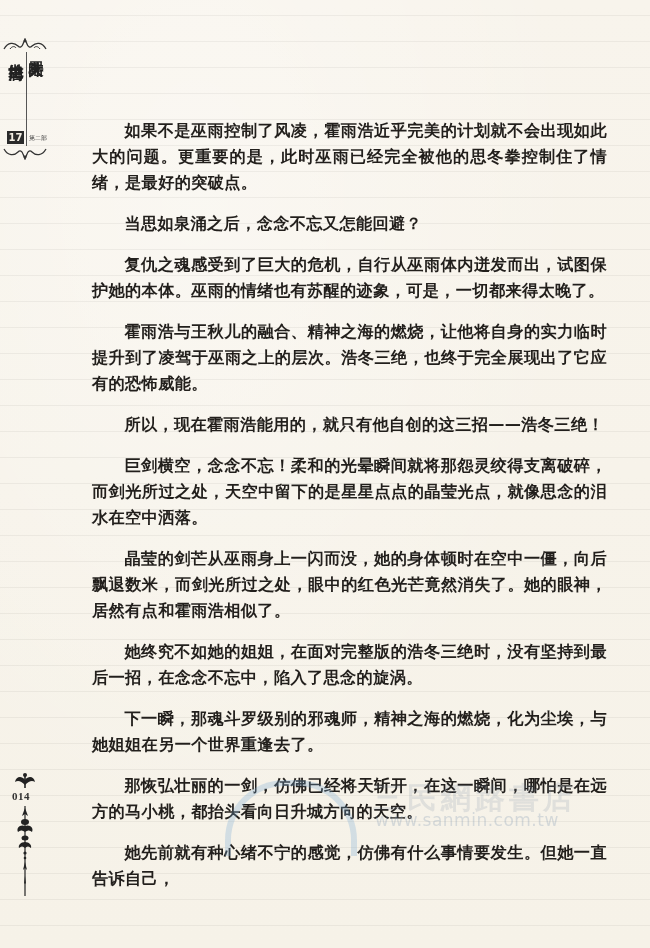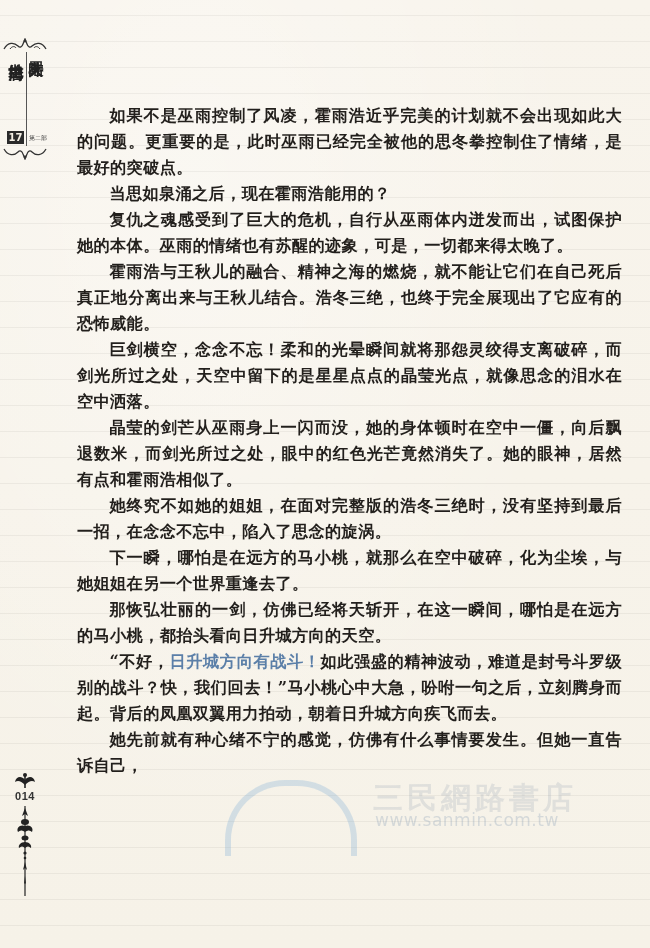--- a/index.html
+++ b/index.html
@@ -51,31 +51,31 @@
   }
   .side-title .divider {
     position: absolute; left: 24px; top: 14px; width: 1px; height: 94px; background: #555;
   }
 
   
   .folio {
     position: absolute; left: 12px; top: 772px; width: 26px; height: 120px;
   }
   .folio .num {
-    position: absolute; left: 0; top: 18px; width: 26px; text-align: center;
+    position: absolute; left: 0; top: 18px; width: 26px; text-align: left;
     font-size: 11px; font-weight: bold; color: #333; letter-spacing: 0.5px;
-    font-family: Liberation Sans, sans-serif;
+    font-family: Liberation Serif, serif;
   }
 
   
   .text-body {
     position: absolute; left: 77px; top: 103px; width: 545px;
   }
   .para {
-    margin: 0; font-size: 16.2px; line-height: 26px; text-align: justify;
+    margin: 15px; font-size: 16.2px; line-height: 26px; text-align: justify;
     text-indent: 32.4px; letter-spacing: 0.35px; color: #221f1c;
     font-weight: 600;
   }
   .para .hl { color: #5b7fa8; }
 
   
   .watermark {
     position: absolute; left: 225px; top: 780px; width: 380px; height: 50px;
     pointer-events: none;
   }
@@ -134,29 +134,29 @@
     <path d="M13 36 C9 36, 6 39, 7 42 C9 40, 11 40, 13 42 C15 40, 17 40, 19 42 C20 39, 17 36, 13 36 Z" fill="#222"></path>
     <circle cx="13" cy="47" r="1.6" fill="#222"></circle>
     <circle cx="13" cy="52" r="1.3" fill="#222"></circle>
     <path d="M13 56 L11 64 L13 62 L15 64 Z" fill="#222"></path>
     <path d="M13 70 L12 78 L13 77 L14 78 Z" fill="#222"></path>
   </svg>
 </div>
 
 <div class="text-body">
   <p class="para">如果不是巫雨控制了风凌，霍雨浩近乎完美的计划就不会出现如此大的问题。更重要的是，此时巫雨已经完全被他的思冬拳控制住了情绪，是最好的突破点。</p>
-  <p class="para">当思如泉涌之后，现在霍雨浩能用的？</p>
+  <p class="para">当思如泉涌之后，念念不忘又怎能回避？</p>
   <p class="para">复仇之魂感受到了巨大的危机，自行从巫雨体内迸发而出，试图保护她的本体。巫雨的情绪也有苏醒的迹象，可是，一切都来得太晚了。</p>
-  <p class="para">霍雨浩与王秋儿的融合、精神之海的燃烧，就不能让它们在自己死后真正地分离出来与王秋儿结合。浩冬三绝，也终于完全展现出了它应有的恐怖威能。</p>
+  <p class="para">霍雨浩与王秋儿的融合、精神之海的燃烧，让他将自身的实力临时提升到了凌驾于巫雨之上的层次。浩冬三绝，也终于完全展现出了它应有的恐怖威能。</p>
+  <p class="para">所以，现在霍雨浩能用的，就只有他自创的这三招——浩冬三绝！</p>
   <p class="para">巨剑横空，念念不忘！柔和的光晕瞬间就将那怨灵绞得支离破碎，而剑光所过之处，天空中留下的是星星点点的晶莹光点，就像思念的泪水在空中洒落。</p>
   <p class="para">晶莹的剑芒从巫雨身上一闪而没，她的身体顿时在空中一僵，向后飘退数米，而剑光所过之处，眼中的红色光芒竟然消失了。她的眼神，居然有点和霍雨浩相似了。</p>
   <p class="para">她终究不如她的姐姐，在面对完整版的浩冬三绝时，没有坚持到最后一招，在念念不忘中，陷入了思念的旋涡。</p>
-  <p class="para">下一瞬，哪怕是在远方的马小桃，就那么在空中破碎，化为尘埃，与她姐姐在另一个世界重逢去了。</p>
+  <p class="para">下一瞬，那魂斗罗级别的邪魂师，精神之海的燃烧，化为尘埃，与她姐姐在另一个世界重逢去了。</p>
   <p class="para">那恢弘壮丽的一剑，仿佛已经将天斩开，在这一瞬间，哪怕是在远方的马小桃，都抬头看向日升城方向的天空。</p>
-  <p class="para"><span>“不好，</span><span class="hl">日升城方向有战斗！</span><span>如此强盛的精神波动，难道是封号斗罗级别的战斗？快，我们回去！”马小桃心中大急，吩咐一句之后，立刻腾身而起。背后的凤凰双翼用力拍动，朝着日升城方向疾飞而去。</span></p>
   <p class="para">她先前就有种心绪不宁的感觉，仿佛有什么事情要发生。但她一直告诉自己，</p>
 </div>
 
 <div class="watermark">
   <div class="arc"></div>
   <div class="brand">三民網路書店</div>
   <div class="url">www.sanmin.com.tw</div>
 </div>
 
 </body></html>

